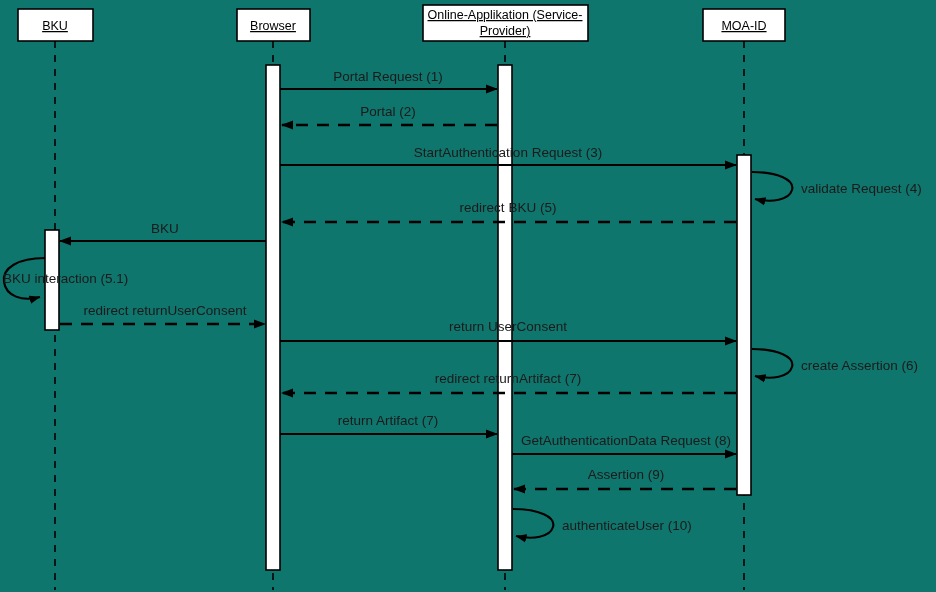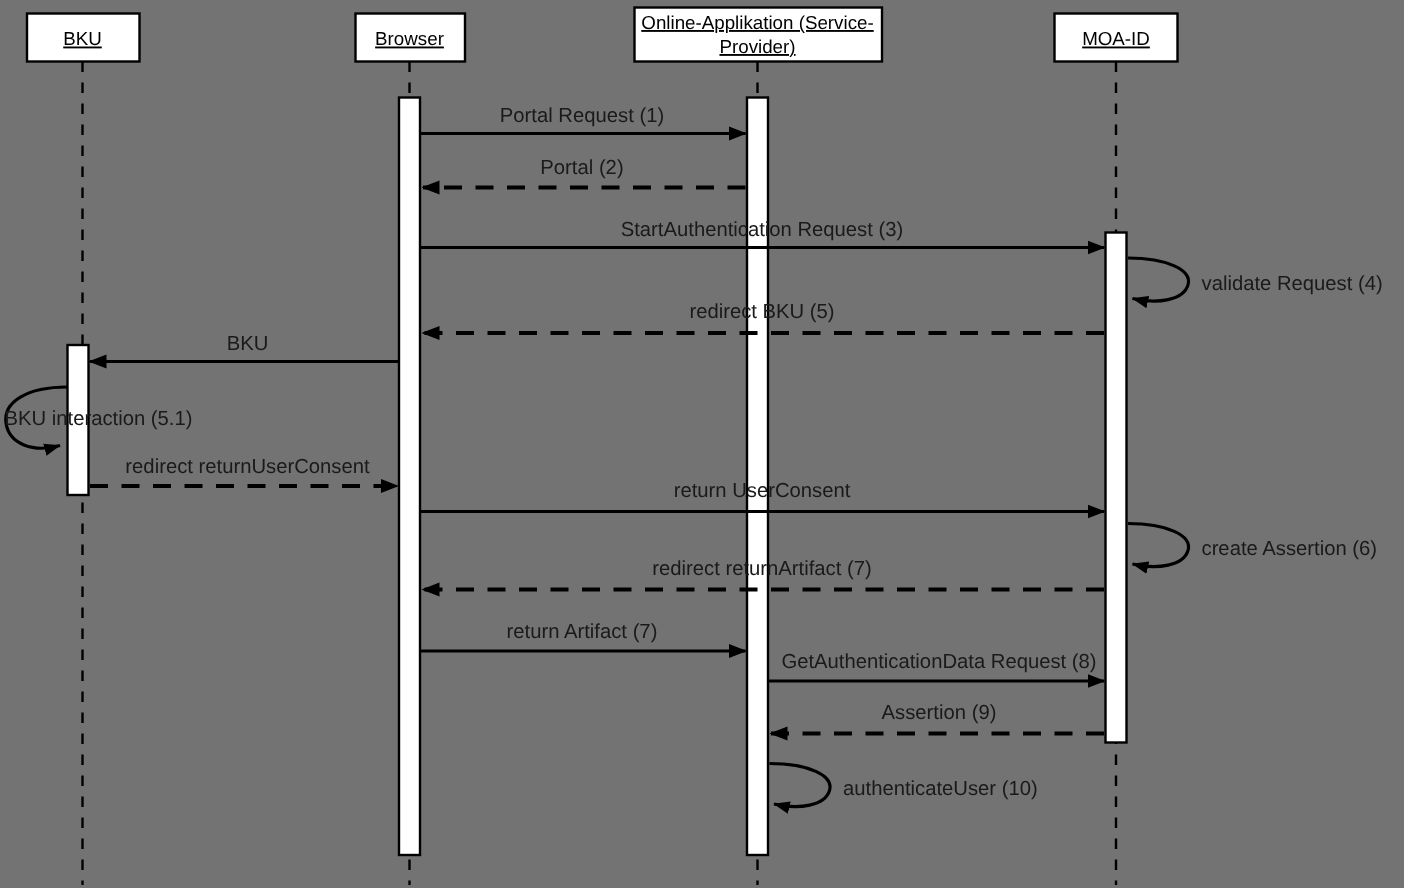--- a/index.html
+++ b/index.html
@@ -7,21 +7,21 @@
     padding: 0;
     background: #ffffff;
   }
   body {
     font-family: "Liberation Sans", sans-serif;
   }
   #diagram-root {
     position: relative;
     width: 936px;
     height: 592px;
-    background: #737373;
+    background: #0f766e;
     overflow: hidden;
     text-decoration: underline;
   }
   #seq-svg {
     position: absolute;
     left: 0;
     top: 0;
     width: 936px;
     height: 592px;
     display: block;

